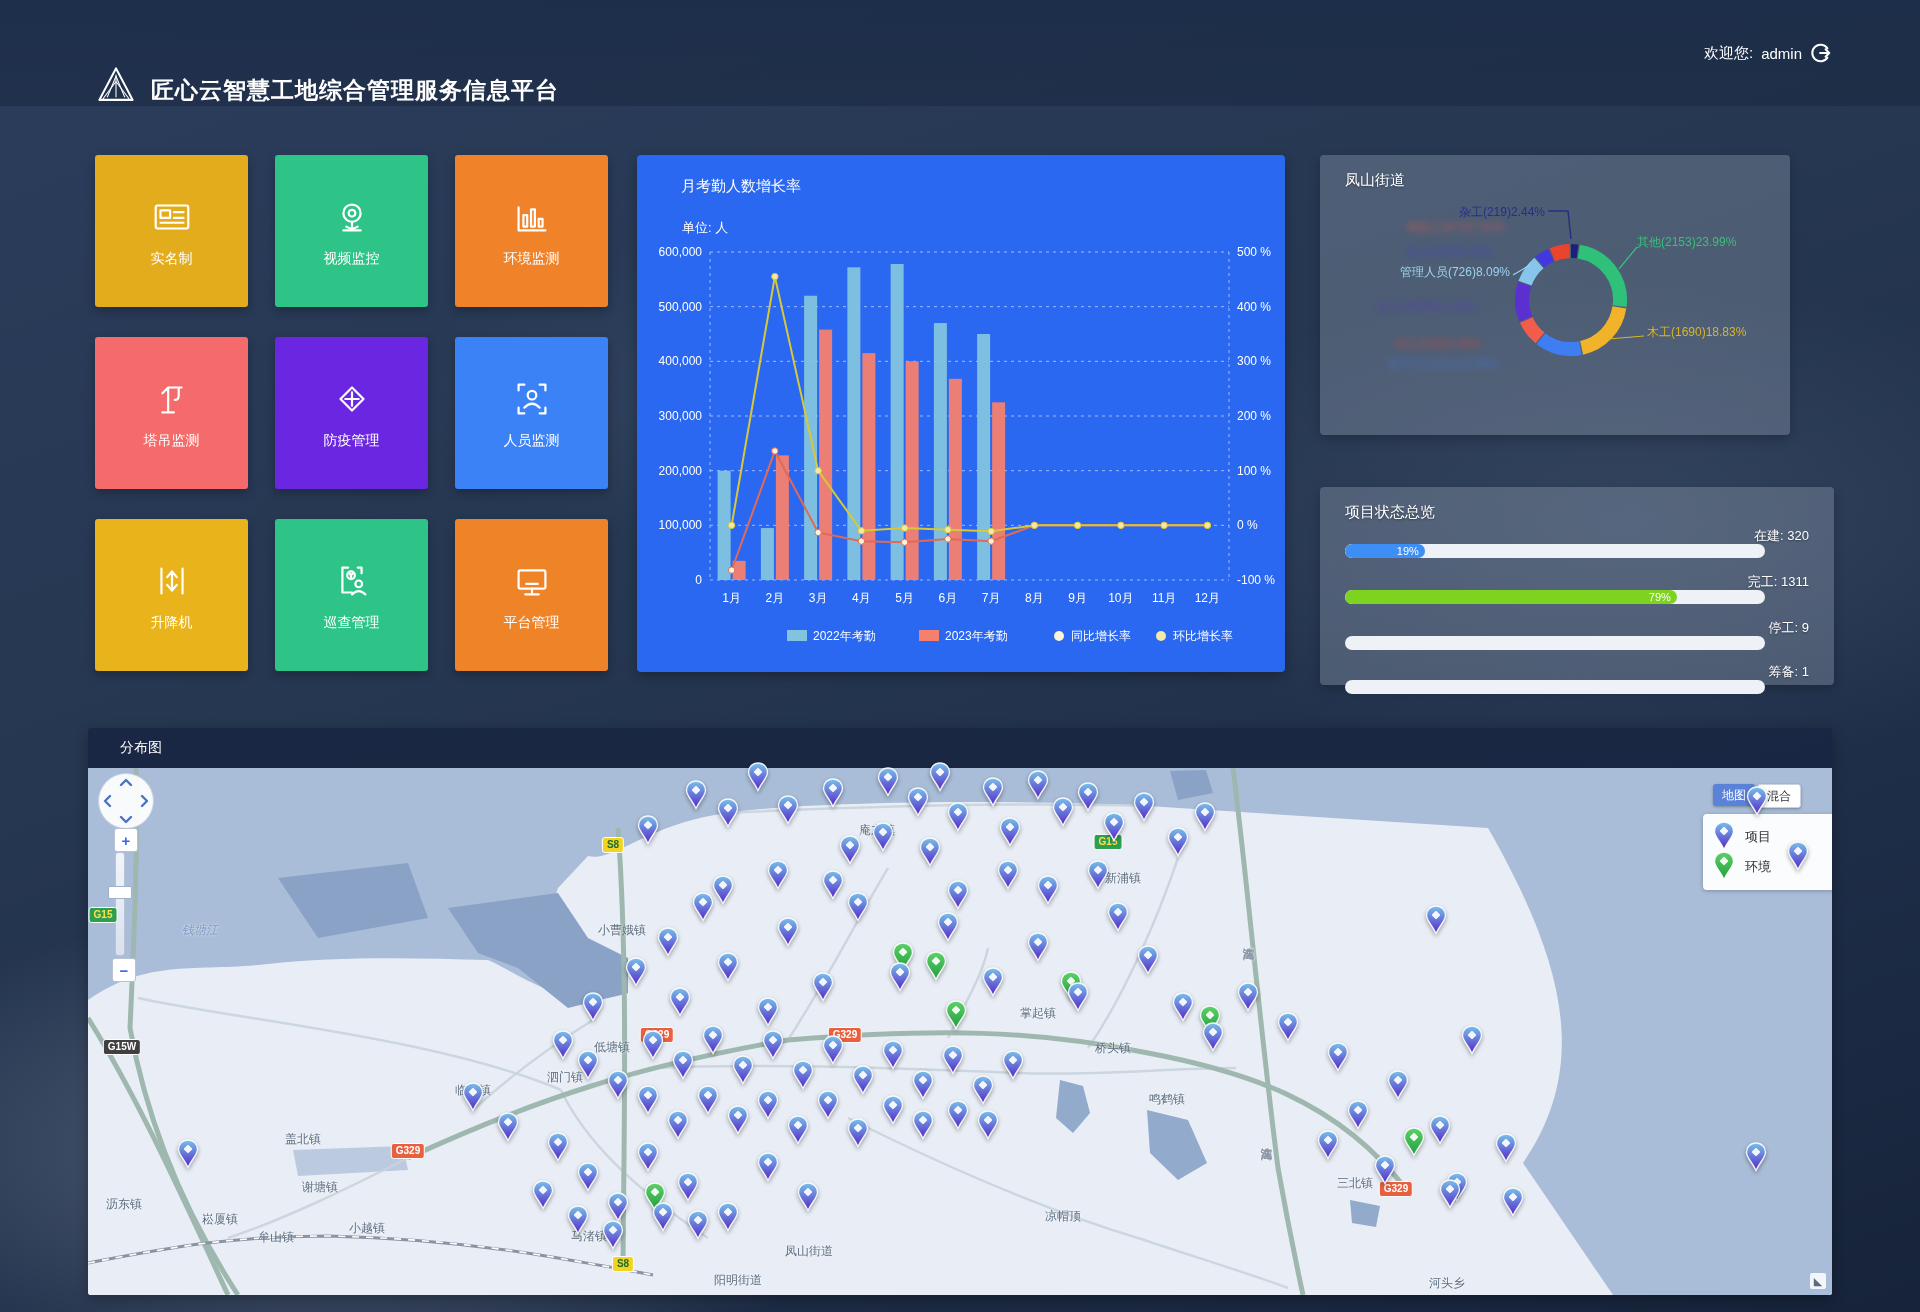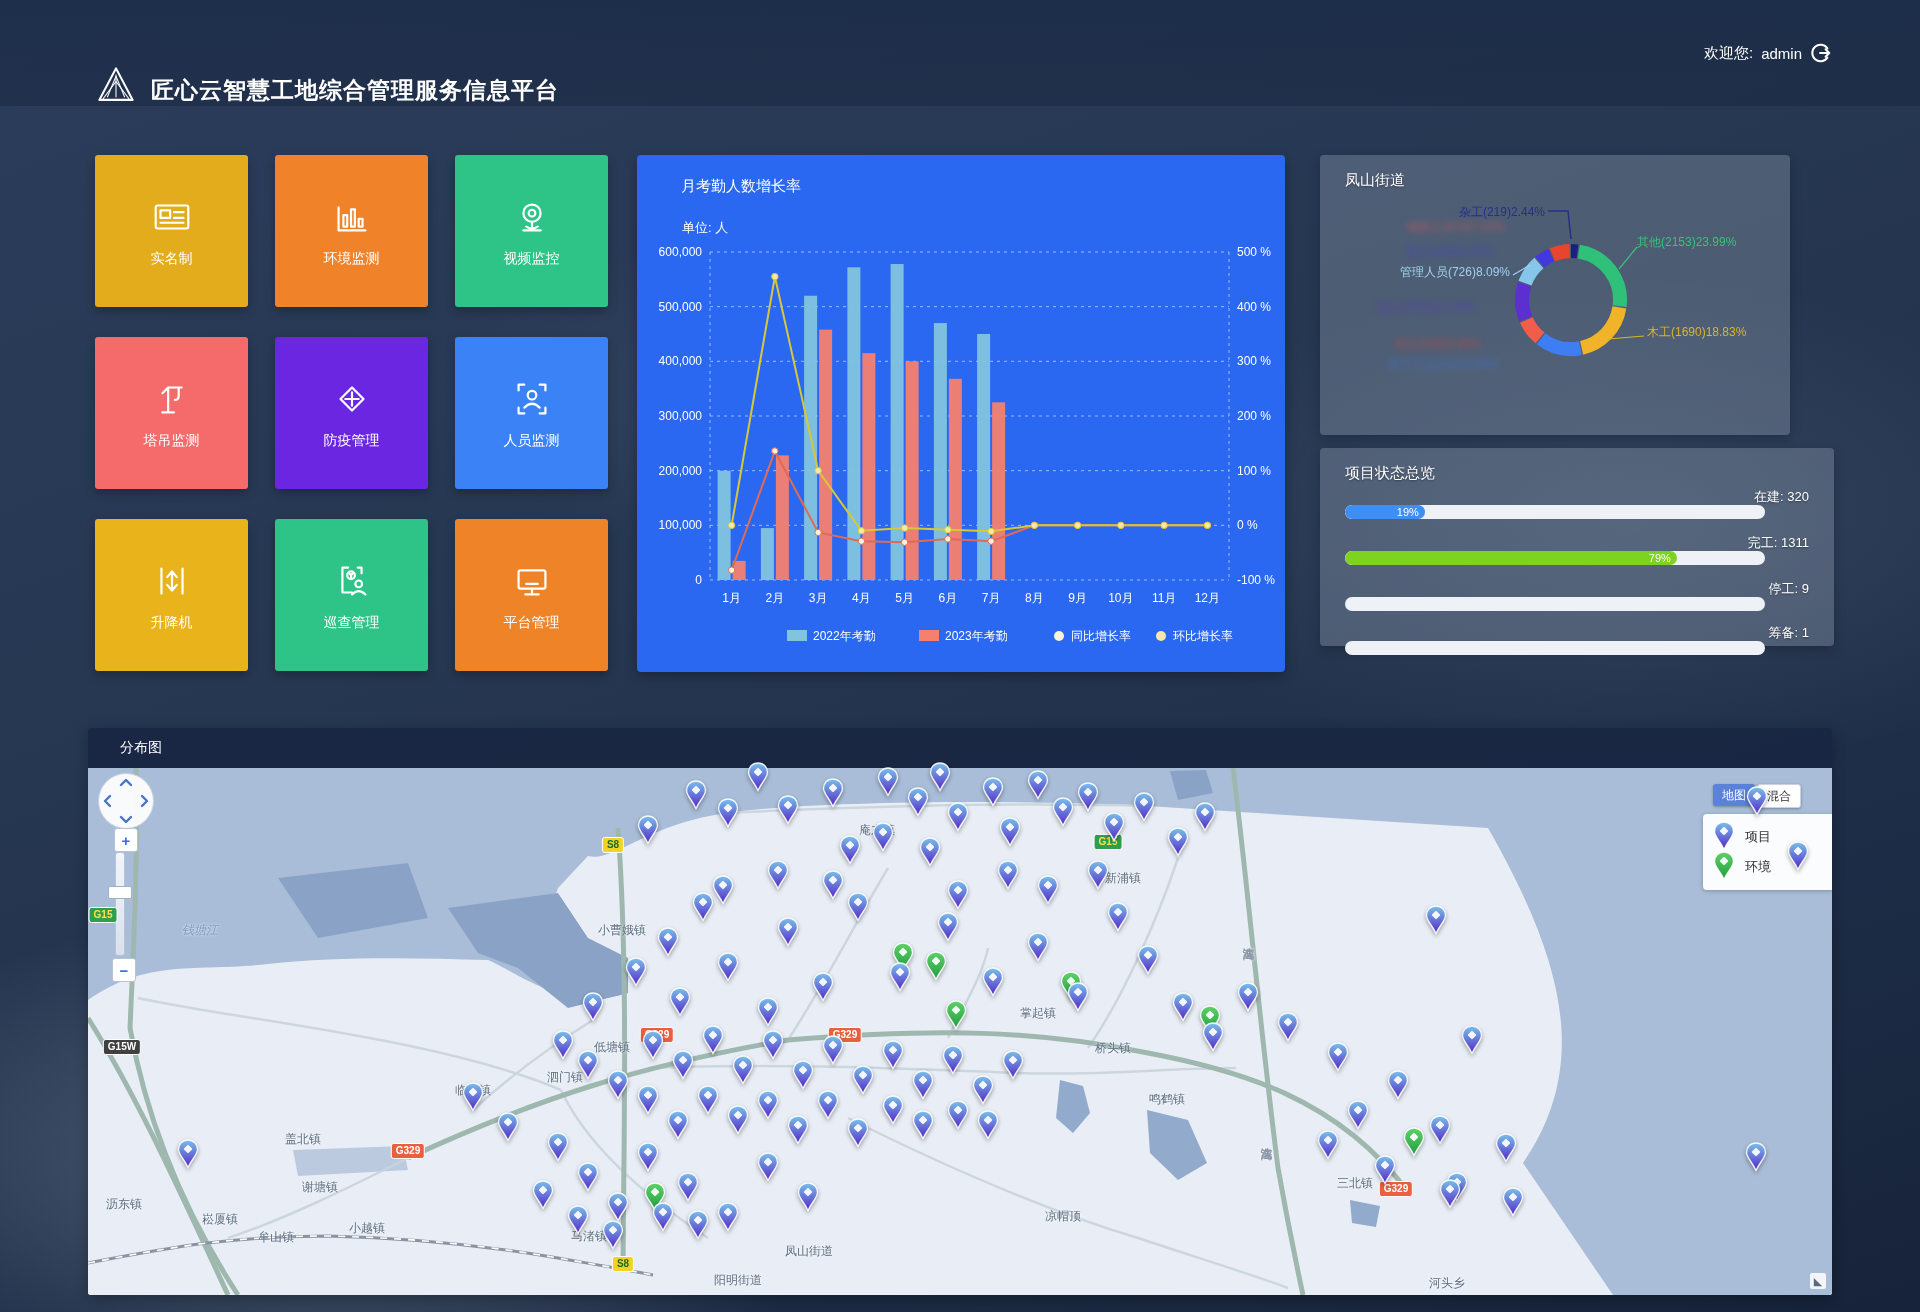--- a/index.html
+++ b/index.html
@@ -87,36 +87,36 @@
 
 <div class="tilegrid" id="tiles">
     <div class="tile" style="background: rgb(227, 172, 28);">
       <svg width="46" height="46" viewBox="0 0 48 48" fill="none" stroke="#fff" stroke-width="2.3" stroke-linecap="round" stroke-linejoin="round">
         <rect x="7" y="12" width="34" height="24" rx="2"></rect>
         <rect x="12" y="17" width="10" height="8"></rect>
         <path d="M26 19 h10 M26 25 h10 M12 30 h24"></path>
       </svg>
       <div class="lbl">实名制</div>
     </div>
+    <div class="tile" style="background: rgb(46, 196, 135);">
+      <svg width="46" height="46" viewBox="0 0 48 48" fill="none" stroke="#fff" stroke-width="2.3" stroke-linecap="round" stroke-linejoin="round">
+        <circle cx="24" cy="20" r="9"></circle>
+        <circle cx="24" cy="20" r="3.5"></circle>
+        <path d="M24 29 v5 M15 38 h18 M18 34 q6 4 12 0"></path>
+      </svg>
+      <div class="lbl">视频监控</div>
+    </div>
     <div class="tile" style="background: rgb(240, 131, 42);">
       <svg width="46" height="46" viewBox="0 0 48 48" fill="none" stroke="#fff" stroke-width="2.3" stroke-linecap="round" stroke-linejoin="round">
         <path d="M10 38 h28 M10 38 v-24"></path>
         <rect x="15" y="22" width="4" height="12"></rect>
         <rect x="23" y="16" width="4" height="18"></rect>
         <rect x="31" y="26" width="4" height="8"></rect>
       </svg>
       <div class="lbl">环境监测</div>
-    </div>
-    <div class="tile" style="background: rgb(46, 196, 135);">
-      <svg width="46" height="46" viewBox="0 0 48 48" fill="none" stroke="#fff" stroke-width="2.3" stroke-linecap="round" stroke-linejoin="round">
-        <circle cx="24" cy="20" r="9"></circle>
-        <circle cx="24" cy="20" r="3.5"></circle>
-        <path d="M24 29 v5 M15 38 h18 M18 34 q6 4 12 0"></path>
-      </svg>
-      <div class="lbl">视频监控</div>
     </div>
     <div class="tile" style="background: rgb(245, 107, 107);">
       <svg width="46" height="46" viewBox="0 0 48 48" fill="none" stroke="#fff" stroke-width="2.3" stroke-linecap="round" stroke-linejoin="round">
         <path d="M20 12 v24 M14 38 h12 M20 12 h14 M31 12 v8 q0 5 -4 5 M14 18 l6 -6"></path>
       </svg>
       <div class="lbl">塔吊监测</div>
     </div>
     <div class="tile" style="background: rgb(106, 38, 224);">
       <svg width="46" height="46" viewBox="0 0 48 48" fill="none" stroke="#fff" stroke-width="2.3" stroke-linecap="round" stroke-linejoin="round">
         <rect x="15.5" y="15.5" width="17" height="17" transform="rotate(45 24 24)"></rect>
@@ -268,21 +268,21 @@
     <div class="donut-label" style="color: rgb(61, 191, 124); left: 317px; top: 79px;">其他(2153)23.99%</div>
     <div class="donut-label" style="color: rgb(217, 181, 42); left: 327px; top: 169px;">木工(1690)18.83%</div>
     <div class="donut-label" style="color: rgb(158, 210, 239); right: 280px; top: 109px;">管理人员(726)8.09%</div>
     <div class="donut-label faded" style="color: rgb(242, 92, 74); left: 87px; top: 64px;">钢筋工(673)7.50%</div>
     <div class="donut-label faded" style="color: rgb(67, 56, 224); left: 87px; top: 89px;">电工(403)4.49%</div>
     <div class="donut-label faded" style="color: rgb(91, 47, 208); left: 57px; top: 144px;">泥工(1036)11.54%</div>
     <div class="donut-label faded" style="color: rgb(232, 68, 46); left: 75px; top: 181px;">焊工(538)5.99%</div>
     <div class="donut-label faded" style="color: rgb(63, 126, 242); left: 68px; top: 201px;">架子工(1211)13.49%</div>
   </div>
 
-<div class="glasspanel" style="left:1320px;top:448px;width:514px;height:198px;">
+<div class="glasspanel" style="left:1320px;top:487px;width:514px;height:198px;">
   <div class="t">项目状态总览</div>
   <div id="statusrows">
       <div class="statrow-label" style="top: 40px;">在建: 320</div>
       <div class="statbar" style="top: 57px;">
         <div class="fill" style="width: 19%; background: linear-gradient(rgb(61, 142, 245), rgb(61, 142, 245));">19%</div>
       </div>
       <div class="statrow-label" style="top: 86px;">完工: 1311</div>
       <div class="statbar" style="top: 103px;">
         <div class="fill" style="width: 79%; background: linear-gradient(rgb(126, 211, 33), rgb(126, 211, 33));">79%</div>
       </div>

